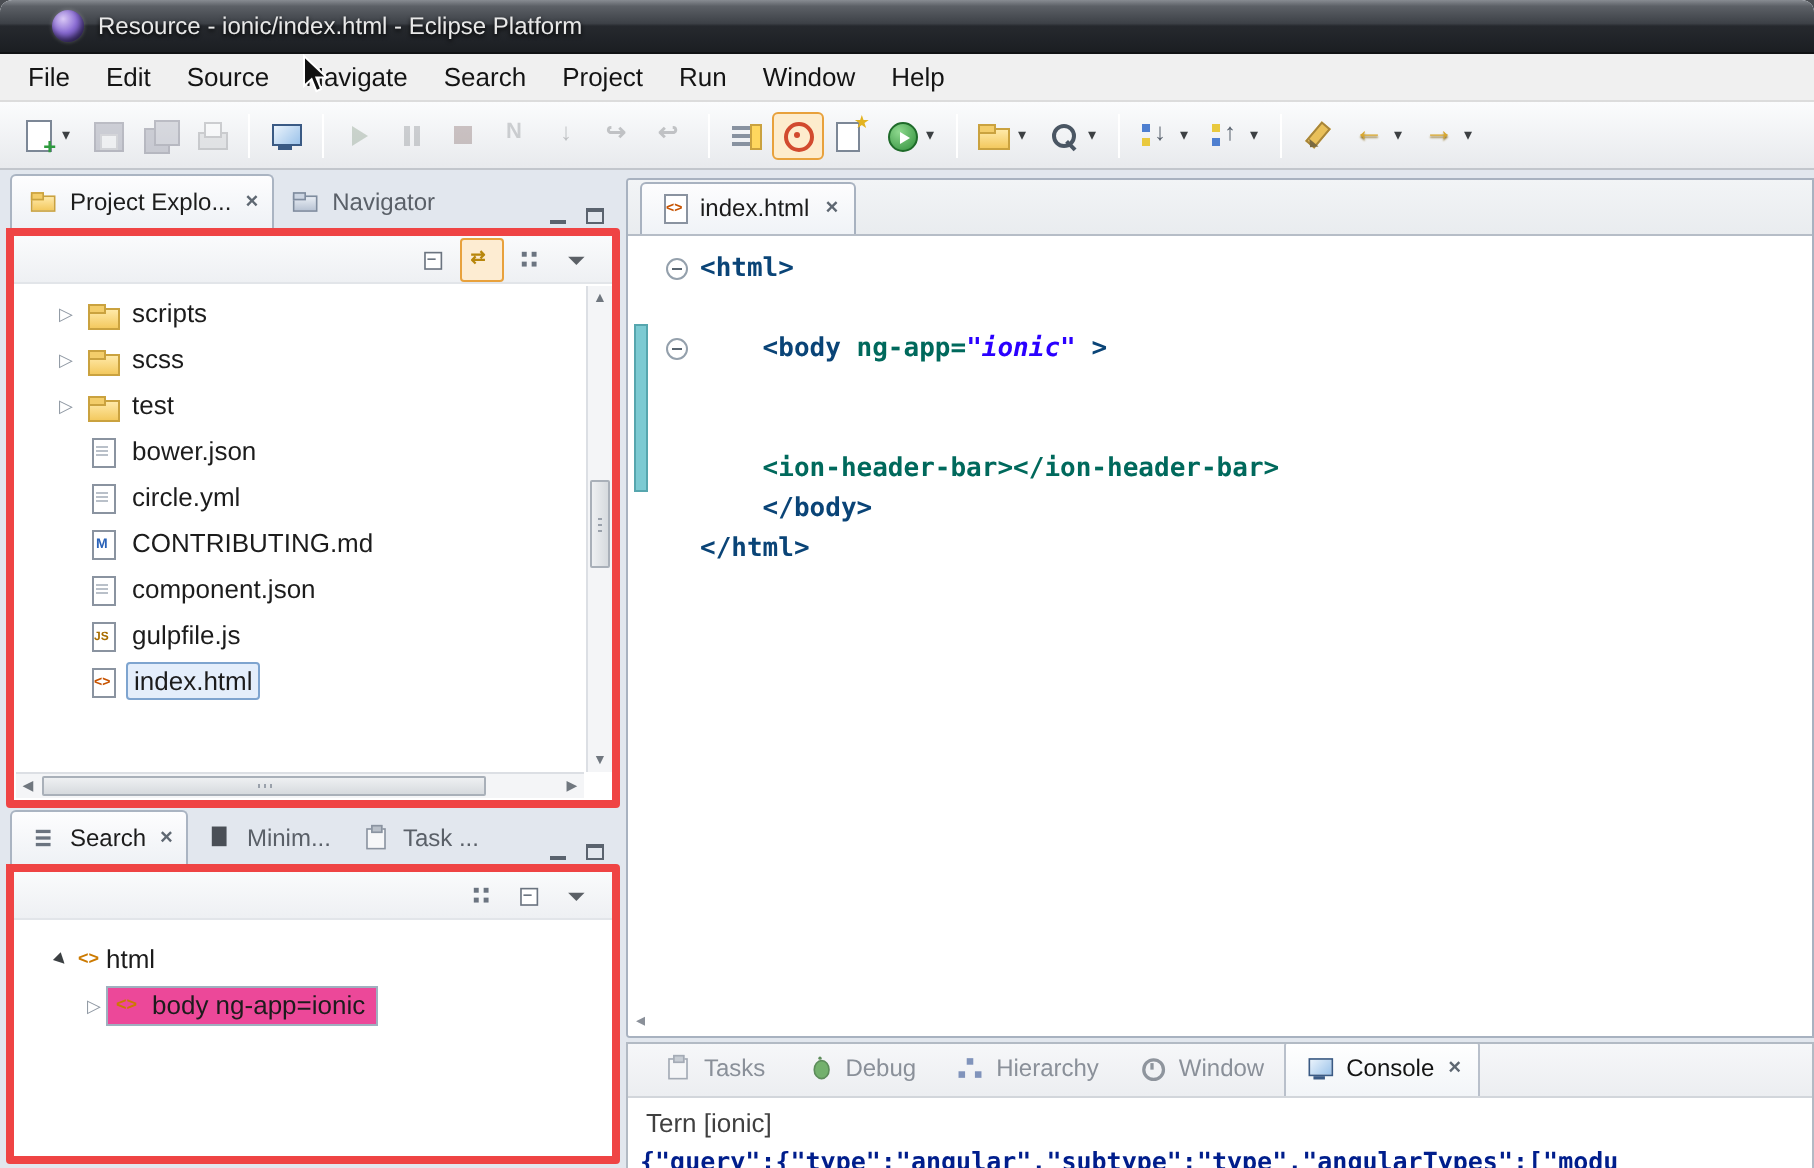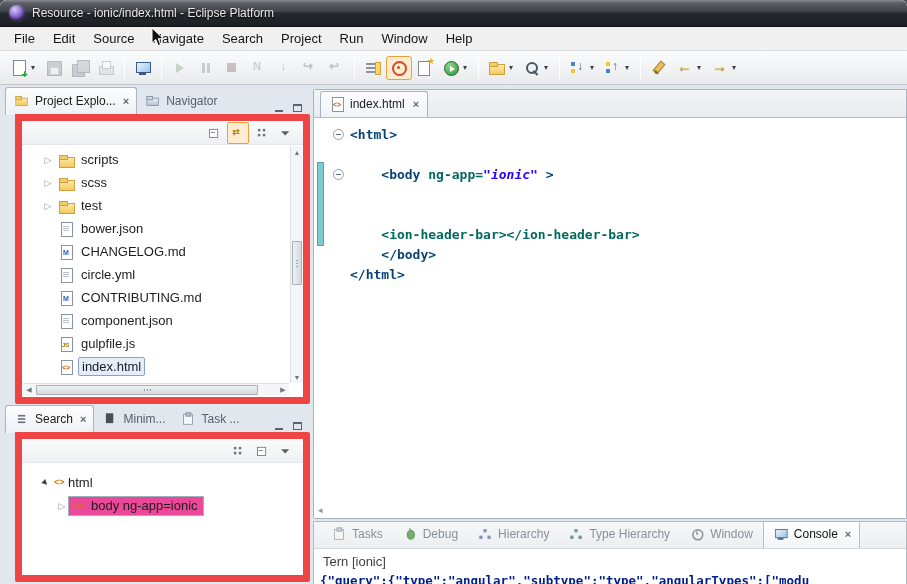--- a/index.html
+++ b/index.html
@@ -1,21 +1,21 @@
 <!DOCTYPE html>
 <html style="--tag-color: #0a4477; --component-color: #00695c; --attr-color: #00695c; --value-color: #2a00ff; --console-text-color: #001e8c;"><head>
 <meta charset="utf-8">
 <style>
   *{box-sizing:border-box;margin:0;padding:0;}
   html,body{width:907px;height:584px;}
   body{font-family:"Liberation Sans",sans-serif;background:#4a4d52;overflow:hidden;}
   .window{position:relative;width:907px;height:584px;background:#e3e8ef;overflow:hidden;border-radius:6px 6px 0 0;}
 
   
-  .titlebar{height:27px;display:flex;align-items:center;gap:7px;padding:0 9px;
+  .titlebar{height:27px;display:flex;align-items:center;gap:7px;padding:0 26px;
     background:linear-gradient(180deg,#888c92 0%,#5c6066 12%,#3d4147 45%,#26292e 50%,#1b1e22 100%);
     border-radius:6px 6px 0 0;border-bottom:1px solid #101214;text-align:center;}
   .app-icon{width:16px;height:16px;border-radius:50%;flex:none;
     background:radial-gradient(circle at 35% 28%,#d9c8f5 0%,#8a6cd4 45%,#3c2b80 100%);
     box-shadow:inset -1px -2px 3px rgba(0,0,0,.55),0 0 2px rgba(255,255,255,.25);}
   .title-text{color:#e8e8e8;font-size:12px;text-shadow:0 1px 2px #000;white-space:nowrap;}
 
   
   .menubar{height:24px;background:#f0f0f0;border-bottom:1px solid #dcdcdc;display:flex;align-items:center;padding-left:5px;font-size:13px;color:#141414;}
   .menu-item{padding:3px 9px;white-space:nowrap;}
@@ -107,21 +107,21 @@
   .vtabs{height:26px;display:flex;align-items:flex-end;padding-left:2px;}
   .vtab{display:flex;align-items:center;gap:4px;padding:4px 7px 5px;font-size:12px;color:#5a6068;white-space:nowrap;}
   .vtab.active{background:linear-gradient(#fdfdfe,#eef1f5);border:1px solid #aab4c2;border-bottom:none;border-radius:3px 3px 0 0;color:#1c1c1c;}
   .vtab-label{white-space:nowrap;}
   .tab-close{margin-left:3px;font-size:11px;font-weight:bold;color:#5f6872;line-height:10px;}
   .tab-close::before{content:"×";}
   .wbtns{margin-left:auto;display:flex;align-items:center;gap:2px;padding-right:4px;}
   .wbtn{width:17px;height:15px;display:inline-flex;align-items:center;justify-content:center;}
   .glyph-min{width:8px;height:2px;background:#5a636e;margin-top:6px;}
   .glyph-max{width:9px;height:8px;border:1px solid #5a636e;border-top:2px solid #5a636e;}
-  .vbody{position:absolute;top:25px;left:0;right:0;bottom:0;border:7px solid #ef4444;background:#fff;border-radius:0 2px 2px 2px;overflow:hidden;margin-left:12px;}
+  .vbody{position:absolute;top:25px;left:0;right:0;bottom:0;border:4px solid #ef4444;background:#fff;border-radius:0 2px 2px 2px;overflow:hidden;}
   .view-toolbar{height:24px;background:linear-gradient(#fafbfc,#eef0f3);border-bottom:1px solid #e2e5e9;display:flex;align-items:center;justify-content:flex-end;padding-right:6px;gap:2px;}
   .vtbtn{display:inline-flex;padding:1px;border:1px solid transparent;border-radius:2px;}
   .vtbtn.pressed{background:#fdecd2;border-color:#e8a13c;}
 
   .explorer{left:3px;top:4px;width:307px;height:315px;}
   .outline{left:3px;top:322px;width:307px;height:175px;}
 
   
   .tree{position:absolute;top:24px;left:0;right:14px;bottom:14px;overflow:hidden;padding-top:3px;}
   .trow{height:23px;display:flex;align-items:center;padding-left:20px;gap:4px;font-size:13px;color:#1c1c1c;white-space:nowrap;}
@@ -346,25 +346,20 @@
               <span class="fico f-folder"></span>
               <span class="tlabel">test</span>
             </div>
             <div class="trow">
               <span class="tw"></span>
               <span class="fico f-file"></span>
               <span class="tlabel">bower.json</span>
             </div>
             <div class="trow">
               <span class="tw"></span>
-              <span class="fico f-md"></span>
-              <span class="tlabel">CHANGELOG.md</span>
-            </div>
-            <div class="trow">
-              <span class="tw"></span>
               <span class="fico f-file"></span>
               <span class="tlabel">circle.yml</span>
             </div>
             <div class="trow">
               <span class="tw"></span>
               <span class="fico f-md"></span>
               <span class="tlabel">CONTRIBUTING.md</span>
             </div>
             <div class="trow">
               <span class="tw"></span>
@@ -508,24 +503,20 @@
           </div>
           <div class="ctab">
             <span class="ic sm ic-debug"></span>
             <span class="ctab-label">Debug</span>
           </div>
           <div class="ctab">
             <span class="ic sm ic-hier"></span>
             <span class="ctab-label">Hierarchy</span>
           </div>
           <div class="ctab">
-            <span class="ic sm ic-typehier"></span>
-            <span class="ctab-label">Type Hierarchy</span>
-          </div>
-          <div class="ctab">
             <span class="ic sm ic-history"></span>
             <span class="ctab-label">Window</span>
           </div>
           <div class="ctab active">
             <span class="ic sm ic-monitor"></span>
             <span class="ctab-label">Console</span>
             <span class="tab-close"></span>
           </div>
         </div>
       <div class="cbody">

